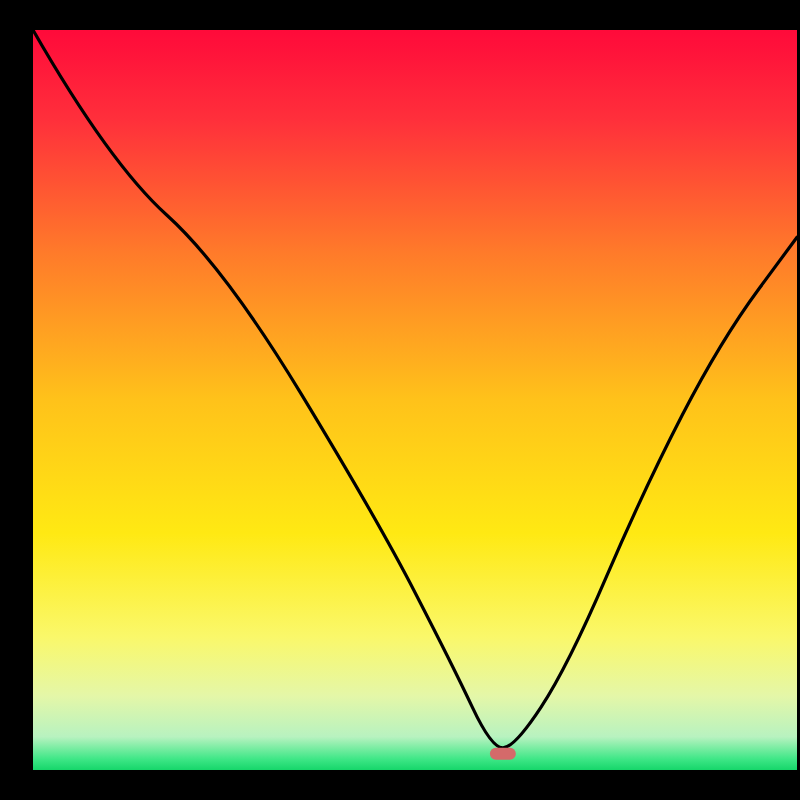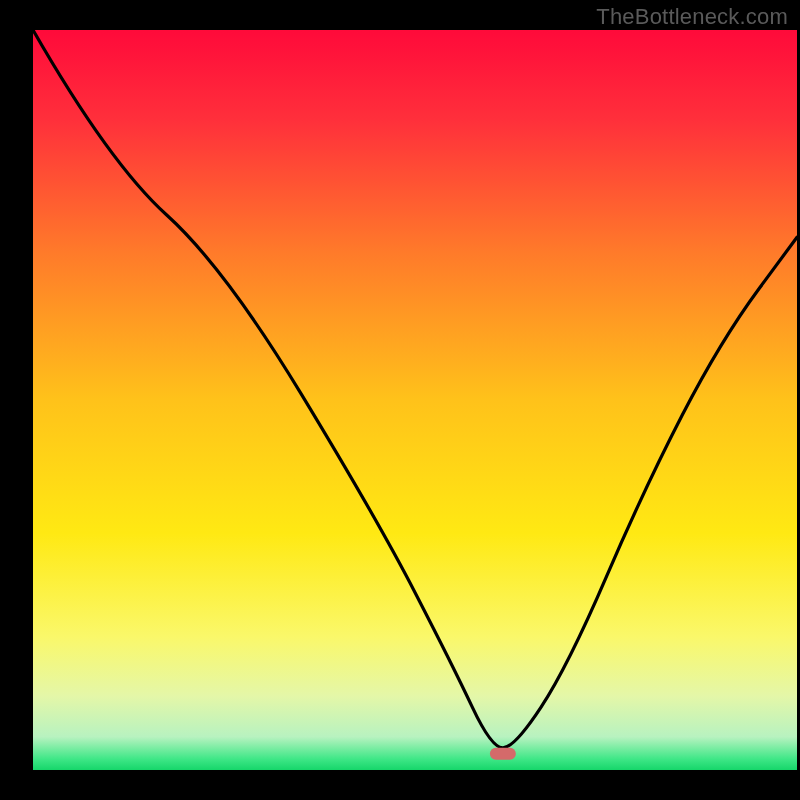--- a/index.html
+++ b/index.html
@@ -30,21 +30,20 @@
   svg {
     position: absolute;
     top: 0;
     left: 0;
   }
 </style>
 </head>
 <body>
 
 <div class="frame">
-  <div class="watermark">TheBottleneck.com</div>
 
   <svg id="chart-svg" width="800" height="800" viewBox="0 0 800 800">
     <defs>
       <linearGradient id="bg-grad" x1="0" y1="0" x2="0" y2="1">
           <stop offset="0%" stop-color="#ff0a3a"></stop>
           <stop offset="12%" stop-color="#ff2f3b"></stop>
           <stop offset="30%" stop-color="#ff7a2a"></stop>
           <stop offset="50%" stop-color="#ffc21a"></stop>
           <stop offset="68%" stop-color="#ffe913"></stop>
           <stop offset="82%" stop-color="#faf86a"></stop>

